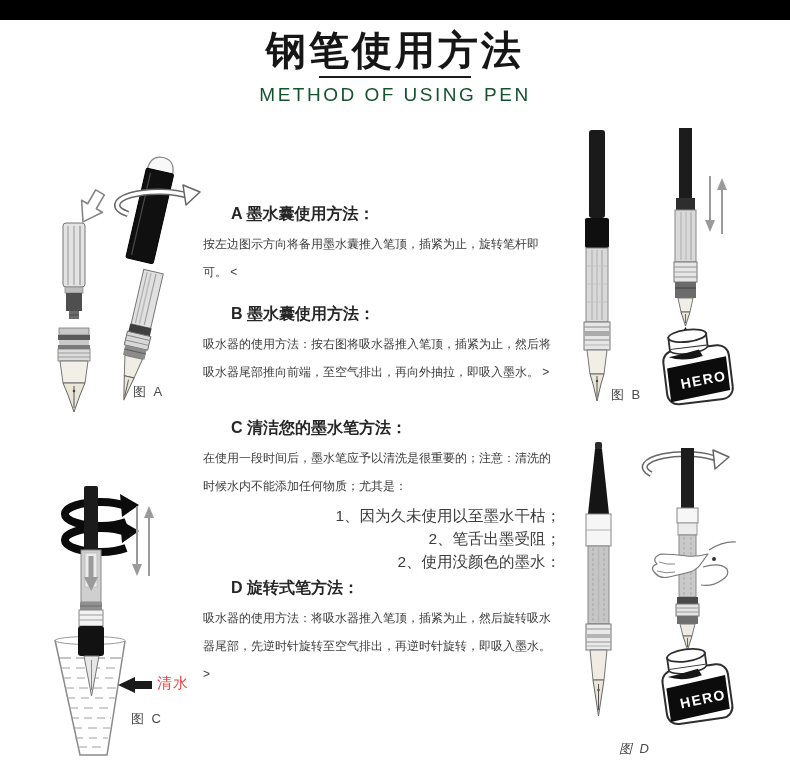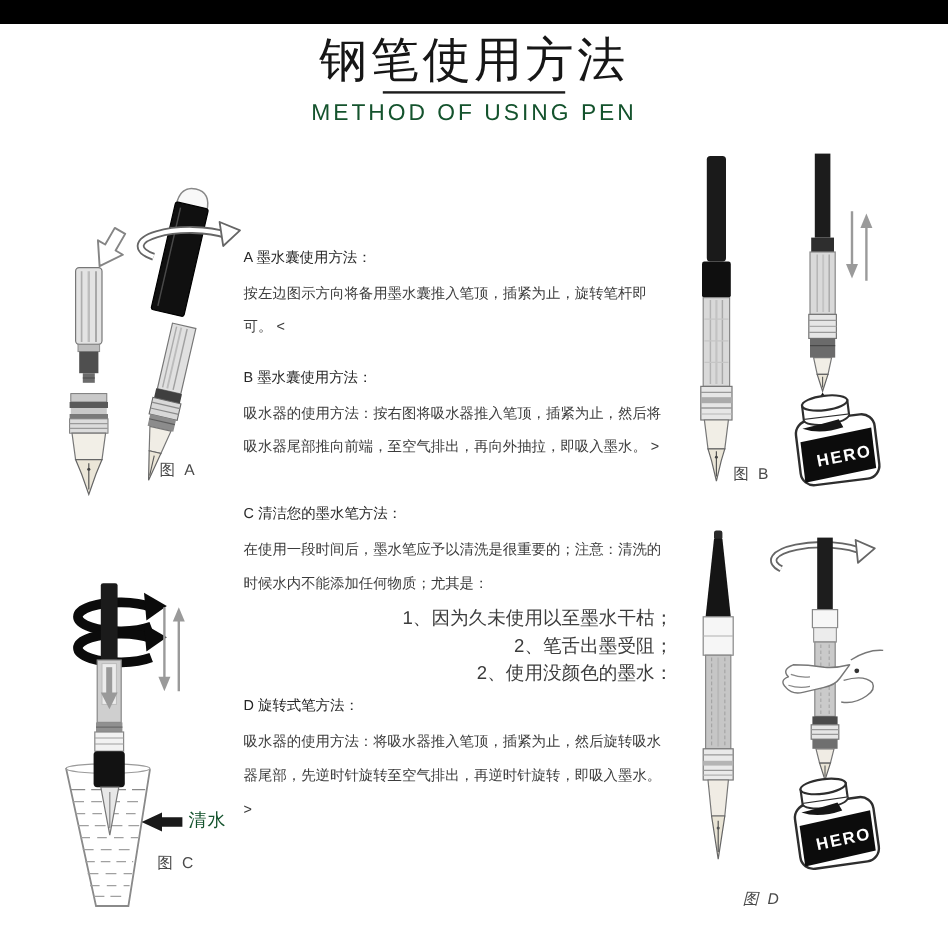--- a/index.html
+++ b/index.html
@@ -1,31 +1,31 @@
 <!DOCTYPE html>
 <html><head>
 <meta charset="utf-8">
 <style>
   html,body{margin:0;padding:0;background:#fff;}
   body{font-family:"Liberation Sans","DejaVu Sans",sans-serif;}
   .page{position:relative;width:790px;height:784px;background:#fff;overflow:hidden;}
   .topbar{position:absolute;left:0;top:0;width:790px;height:20px;background:#000;}
   .header{position:absolute;left:0;top:26px;width:790px;text-align:center;}
-  .title{font-size:40px;font-weight:400;color:#161616;letter-spacing:3px;line-height:1.2;}
+  .title{font-size:40px;font-weight:700;color:#161616;letter-spacing:3px;line-height:1.2;}
   .title-underline{width:152px;height:2px;background:#1c1c1c;margin:2px auto 0 auto;}
   .subtitle{margin-top:6px;font-size:19px;color:#14532d;letter-spacing:2.5px;font-weight:400;}
   .textcol{position:absolute;left:203px;width:358px;}
-  .sec-heading{font-size:12px;font-weight:normal;color:#262626;line-height:22px;margin-bottom:5px;}
+  .sec-heading{font-size:16px;font-weight:bold;color:#262626;line-height:22px;margin-bottom:5px;margin-left:28px;}
   .sec-body{font-size:12px;color:#3c3c3c;line-height:28px;}
   .sec-list{margin-top:4px;padding-left:28px;font-size:15.5px;color:#3c3c3c;text-align:right;}
   .sec-list div{line-height:23px;}
   .fig{position:absolute;}
   .fig svg{display:block;}
   .fig-label{position:absolute;font-size:13px;color:#4a4a4a;letter-spacing:2px;white-space:nowrap;}
-  .water-label{position:absolute;font-size:15px;color:#14532d;letter-spacing:1px;white-space:nowrap;}
+  .water-label{position:absolute;font-size:15px;color:#ef4444;letter-spacing:1px;white-space:nowrap;}
 </style>
 </head>
 <body>
 
 <div class="page">
 
   <div class="topbar"></div>
 
   <div class="header">
     <div class="title">钢笔使用方法</div>

